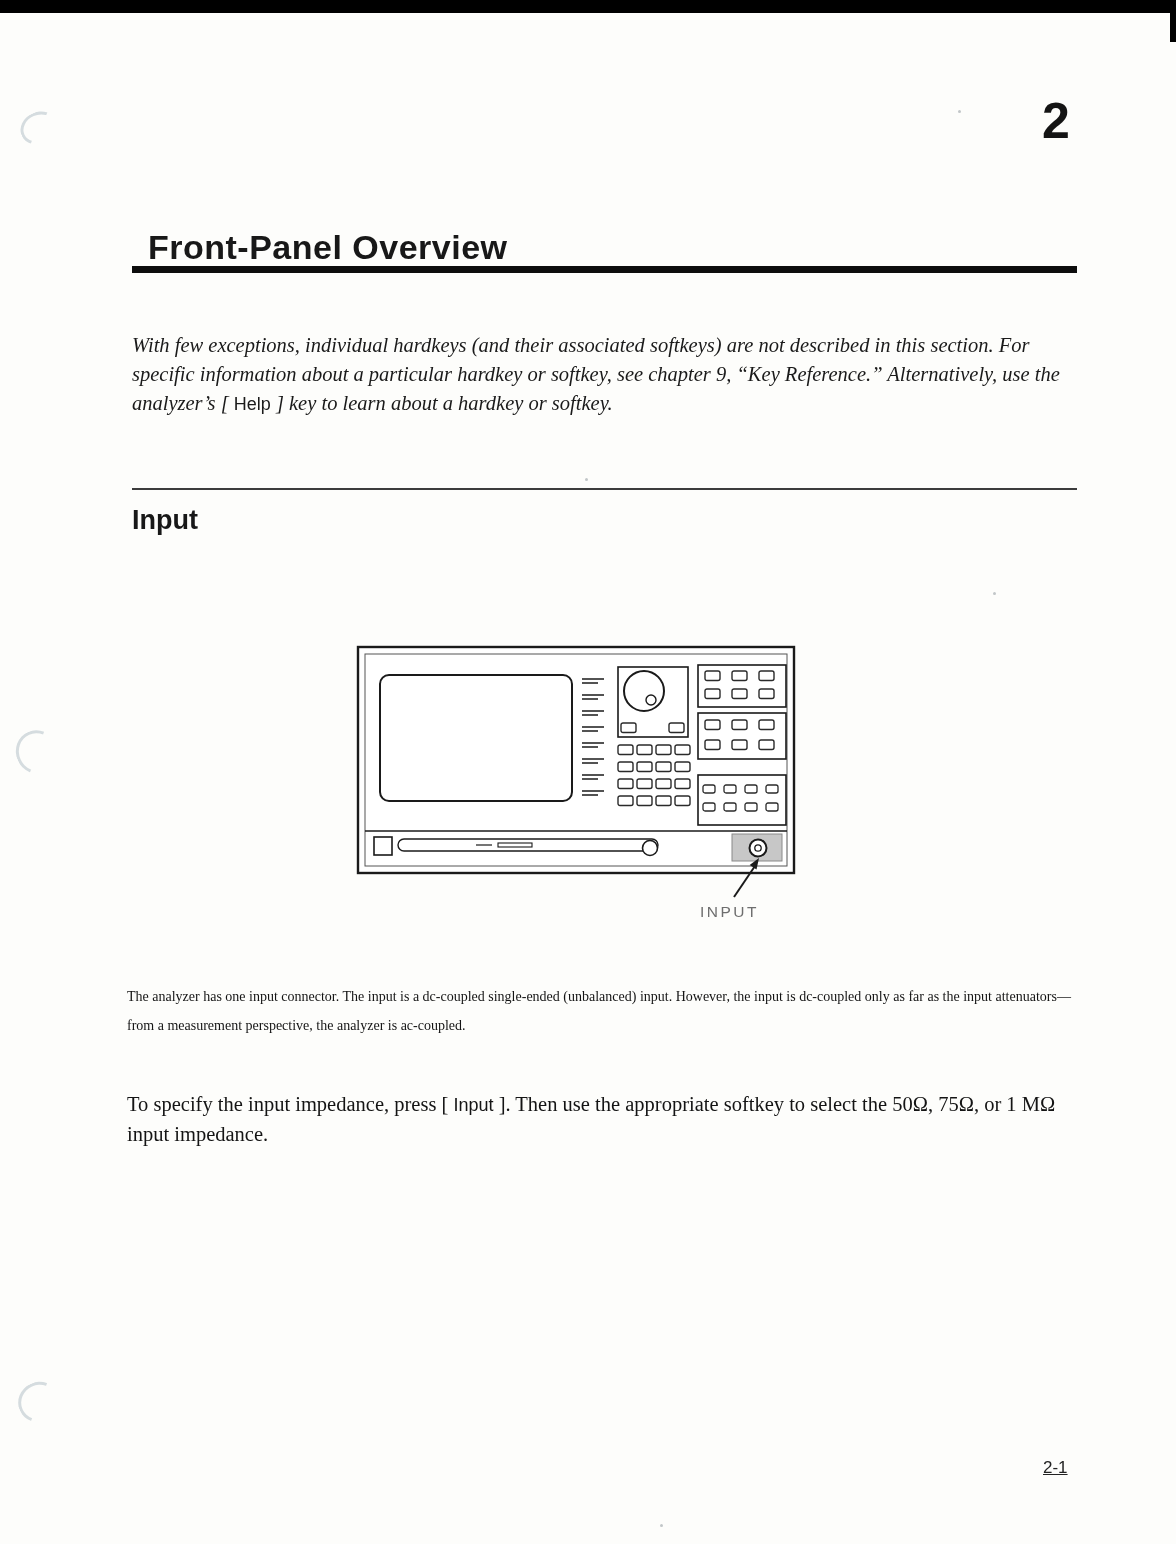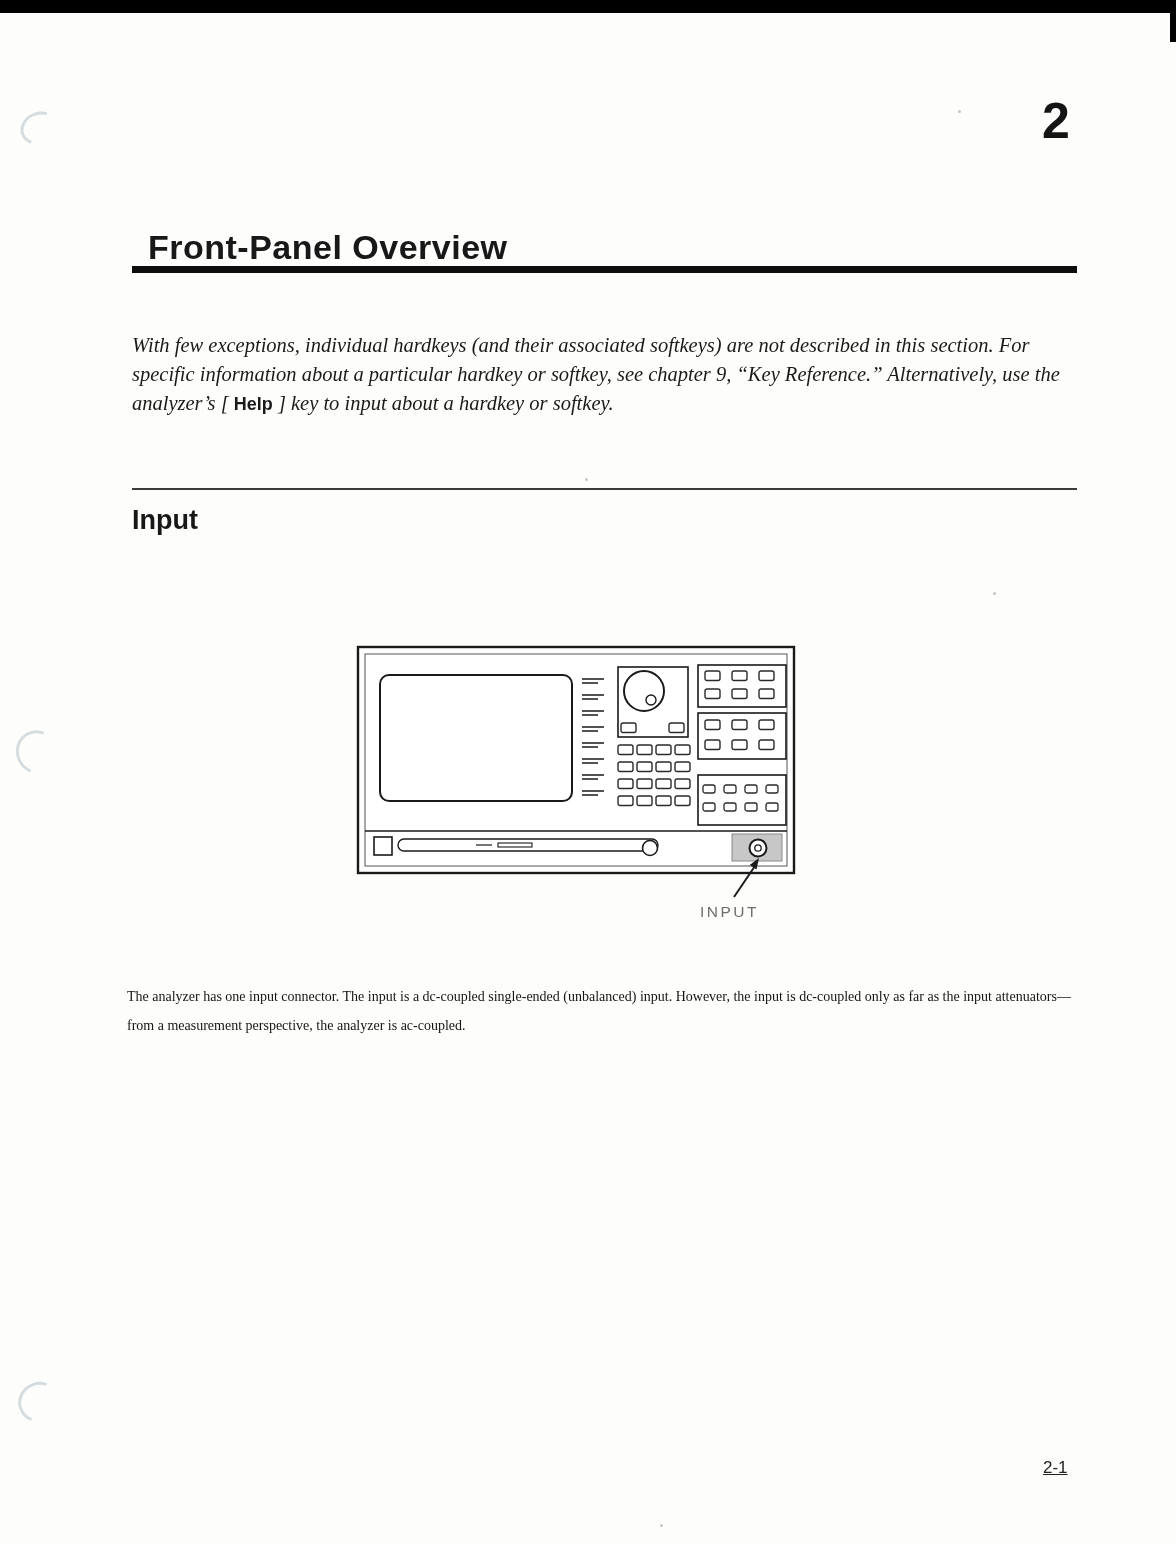--- a/index.html
+++ b/index.html
@@ -38,21 +38,21 @@
   }
   .intro {
     position: absolute; top: 331px; left: 132px;
     width: 940px;
     font-style: italic; font-size: 20.5px; line-height: 29px;
     color: #1a1a1a;
   }
   .hardkey {
     font-style: normal;
     font-family: "Liberation Sans", sans-serif;
-    font-weight: bold; font-size: 18px; margin-top: 6px;
+    font-weight: normal; font-size: 18px; margin-top: 6px;
   }
   .thin-rule {
     position: absolute; top: 488px; left: 132px;
     width: 945px; height: 2px; background: #3c3c3c;
   }
   .section-heading {
     position: absolute; top: 505px; left: 132px;
     font-family: "Liberation Sans", sans-serif;
     font-weight: bold; font-size: 27px; color: #181818;
   }
@@ -105,21 +105,21 @@
   <div class="speck" style="top:110px;left:958px"></div>
   <div class="speck" style="top:478px;left:585px"></div>
   <div class="speck" style="top:592px;left:993px"></div>
   <div class="speck" style="top:1524px;left:660px"></div>
 
   <div class="chapter-number">2</div>
 
   <h1 class="doc-title" style="margin:16px">Front-Panel Overview</h1>
   <div class="title-rule"></div>
 
-  <p class="intro" style="margin:0"><span>With few exceptions, individual hardkeys (and their associated softkeys) are not described in this section.  For specific information about a particular hardkey or softkey, see chapter 9, “Key Reference.” Alternatively, use the analyzer’s [ </span><span class="hardkey">Help</span><span> ] key to input about a hardkey or softkey.</span></p>
+  <p class="intro" style="margin:0"><span>With few exceptions, individual hardkeys (and their associated softkeys) are not described in this section.  For specific information about a particular hardkey or softkey, see chapter 9, “Key Reference.” Alternatively, use the analyzer’s [ </span><span class="hardkey">Help</span><span> ] key to learn about a hardkey or softkey.</span></p>
 
   <div class="thin-rule"></div>
 
   <h2 class="section-heading" style="margin:0">Input</h2>
 
   <div class="figure-wrap">
     <svg width="460" height="292" viewBox="0 0 460 292">
       <defs>
         <g id="key">
           <rect x="0" y="0" width="15" height="9.5" rx="2" fill="#fff" stroke="#2a2a2a" stroke-width="1.4"></rect>
@@ -235,16 +235,17 @@
       <g>
         <line x1="378" y1="252" x2="399" y2="221" stroke="#1a1a1a" stroke-width="2"></line>
         <polygon points="403,213 400.5,224.4 393.7,220" fill="#1a1a1a"></polygon>
       </g>
       <text x="344" y="272" font-family="Liberation Sans, sans-serif" font-size="15.5" letter-spacing="2.5" fill="#6e6e6e">INPUT</text>
     </svg>
   </div>
 
   <p class="para1" style="margin:0">The analyzer has one input connector.  The input is a dc-coupled single-ended (unbalanced) input. However, the input is dc-coupled only as far as the input attenuators—from a measurement perspective, the analyzer is ac-coupled.</p>
 
+  <p class="para2" style="margin:0"><span>To specify the input impedance, press [ </span><span class="hardkey">Input</span><span> ].  Then use the appropriate softkey to select the 50Ω, 75Ω, or 1 MΩ input impedance.</span></p>
 
   <div class="page-number">2-1</div>
 
 </div>
 
 </body></html>

